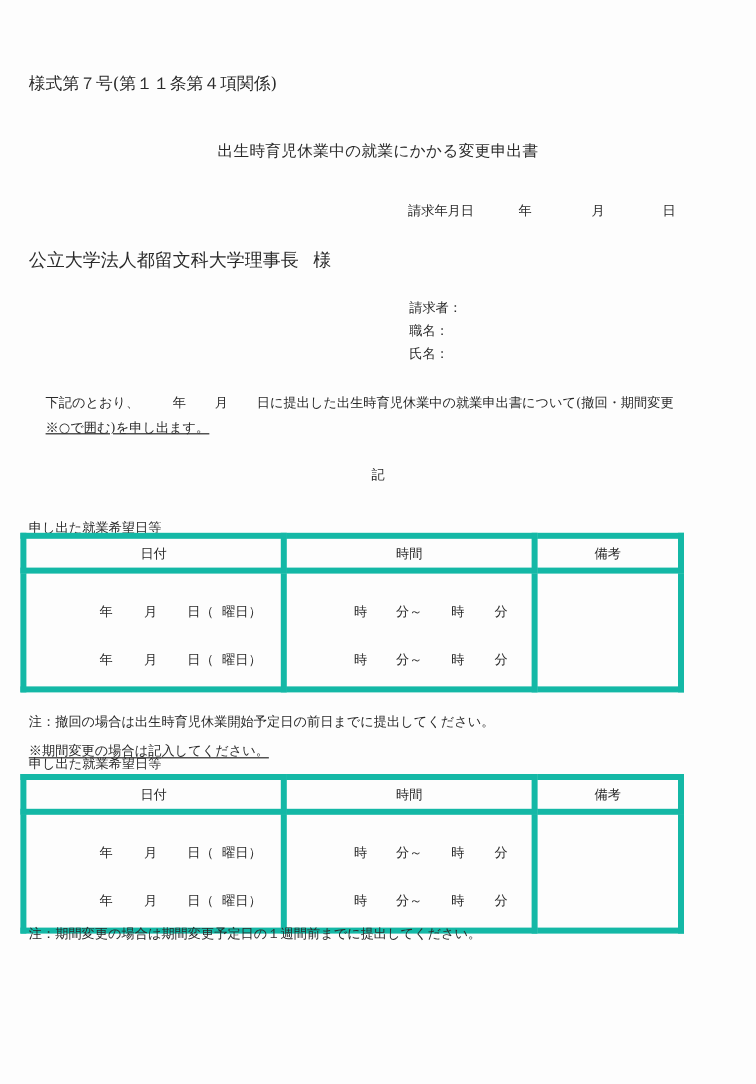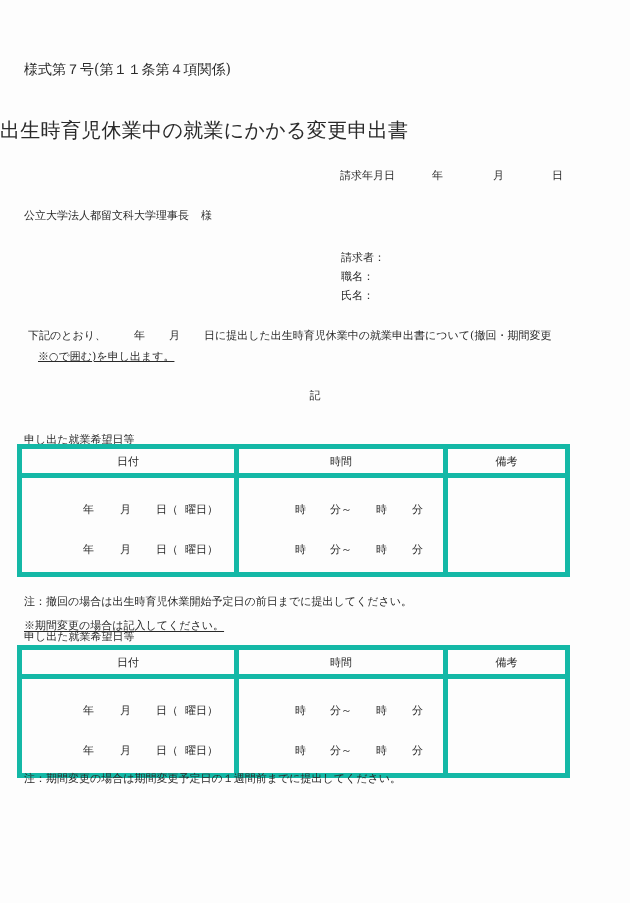--- a/index.html
+++ b/index.html
@@ -12,36 +12,36 @@
       height: 903px;
       position: relative;
       overflow: hidden;
       font-family: "DejaVu Serif", "Liberation Serif", serif;
       color: #2a2a2a;
       font-size: 11px;
     }
     .abs { position: absolute; white-space: nowrap; }
 
     .form-number { left: 24px; top: 45px; font-size: 14px; margin-top: 16px; }
-    .doc-title { left: 0; width: 630px; top: 117px; font-size: 20px; letter-spacing: 0.3px; }
+    .doc-title { left: 0; width: 630px; top: 117px; text-align: center; font-size: 13px; letter-spacing: 0.3px; }
 
     .request-date { top: 168px; left: 328px; font-size: 11px; }
     .request-date span { position: absolute; white-space: nowrap; }
     .rd-label { left: 0; padding-left: 12px; }
     .rd-year { left: 104px; }
     .rd-month { left: 165px; }
     .rd-day { left: 224px; }
 
-    .addressee { left: 24px; top: 208px; font-size: 11px; }
+    .addressee { left: 24px; top: 208px; font-size: 15px; }
     .addressee .sama { margin-left: 12px; }
 
     .applicant { left: 341px; top: 248px; font-size: 11px; line-height: 19px; font-family: Liberation Serif, serif; }
     .applicant div { white-space: nowrap; }
 
-    .body-line1 { left: 28px; top: 328px; font-size: 11px; }
+    .body-line1 { left: 38px; top: 328px; font-size: 11px; }
     .body-line1 .gap1 { display: inline-block; width: 28px; }
     .body-line1 .gap2 { display: inline-block; width: 24px; }
     .body-line2 { left: 38px; top: 349px; font-size: 11px; text-decoration: underline; }
 
     .ki { left: 0; width: 630px; top: 388px; text-align: center; font-size: 11px; }
 
     .section-label { left: 24px; font-size: 11px; }
     .sec1-label { top: 432px; }
     .sec2-note { top: 618px; text-decoration: underline; text-underline-offset: 2px; }
     .sec2-label { top: 629px; }

